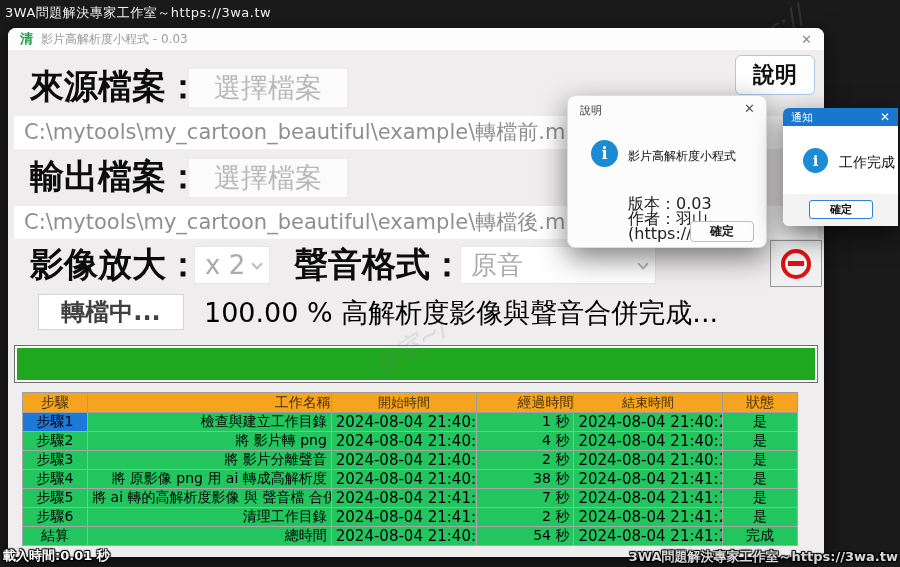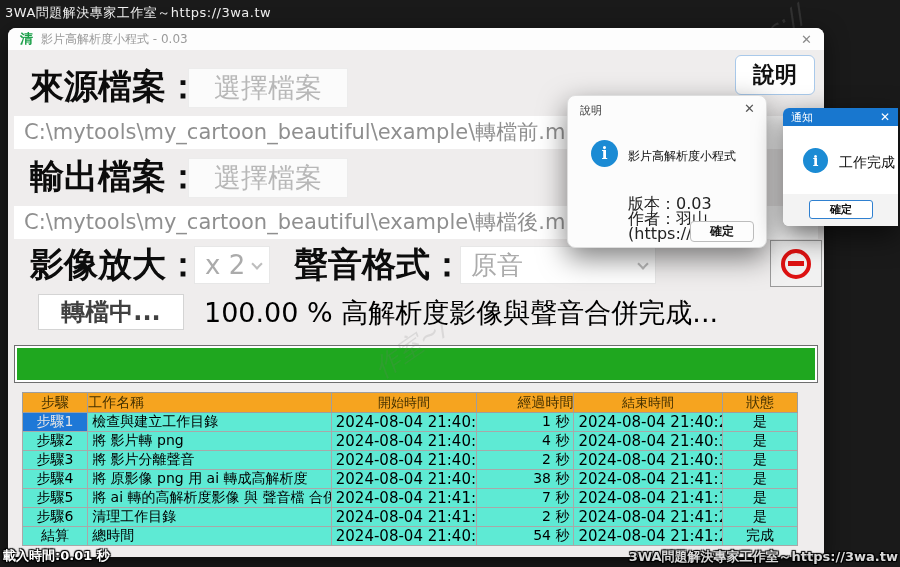--- a/index.html
+++ b/index.html
@@ -41,29 +41,29 @@
                 border:1px solid #d4d4d4; color:#404040; font-size:24px; font-weight:bold;
                 display:flex; align-items:center; justify-content:center; }
   .progress-text { position:absolute; left:196px; top:266px; font-size:27px; color:#000; line-height:38px; white-space:nowrap; }
 
   .pbar { position:absolute; left:6px; top:317px; width:804px; height:38px; background:#fff; border:1px solid #6e6e6e; padding:2px; }
   .pfill { width:100%; height:100%; background:#1fa71f; }
 
   table.tasks { position:absolute; left:14px; top:364px; width:776px; border-collapse:collapse;
                 font-size:14px; color:#000; table-layout:fixed; background:#fff; }
   table.tasks th { background:#f6a41f; color:#433000; font-weight:normal; height:20px; border:1px solid #9e9e9e; }
-  table.tasks td { height:19px; border:1px solid #a8a8a8; background:#5eead4; white-space:nowrap; overflow:hidden; padding:0 4px; }
+  table.tasks td { height:19px; border:1px solid #a8a8a8; background:#22c55e; white-space:nowrap; overflow:hidden; padding:0 4px; }
   td.c0,th.c0 { width:65px; text-align:center; }
-  td.c1,th.c1 { width:243px; text-align:left; }
+  td.c1,th.c1 { width:243px; text-align:right; }
   td.c2,th.c2 { width:145px; text-align:right; font-size:15px; }
   td.c3,th.c3 { width:97px; text-align:right; }
   td.c4,th.c4 { width:148px; text-align:center; font-size:15px; }
   td.c5,th.c5 { width:75px; text-align:center;margin-left:47px; }
   th.c2,th.c4 { font-size:13px; text-align:center; }
-  td.sel { background:#1e78d7 !important; color:#e5e5e5; }
+  td.sel { background:#1e78d7 !important; color:#000000; }
 
   
   .help-dialog { position:absolute; left:567px; top:95px; width:200px; height:153px; background:#fcfcfc;
                  border:1px solid #dedede; border-radius:8px; box-shadow:0 10px 28px rgba(0,0,0,.5); }
   .hd-title { position:absolute; left:12px; top:7px; font-size:11px; color:#3c3c3c; }
   .hd-close { position:absolute; right:11px; top:5px; font-size:13px; color:#555; }
   .info-circle { border-radius:50%; background:#1b8bd4; color:#fff; display:flex; align-items:center;
                  justify-content:center; font-family:"DejaVu Serif","Liberation Serif",serif; font-weight:bold; }
   .hd-icon { position:absolute; left:23px; top:44px; width:27px; height:27px; font-size:16px; }
   .hd-app { position:absolute; left:60px; top:52px; font-size:12px; color:#111; }

